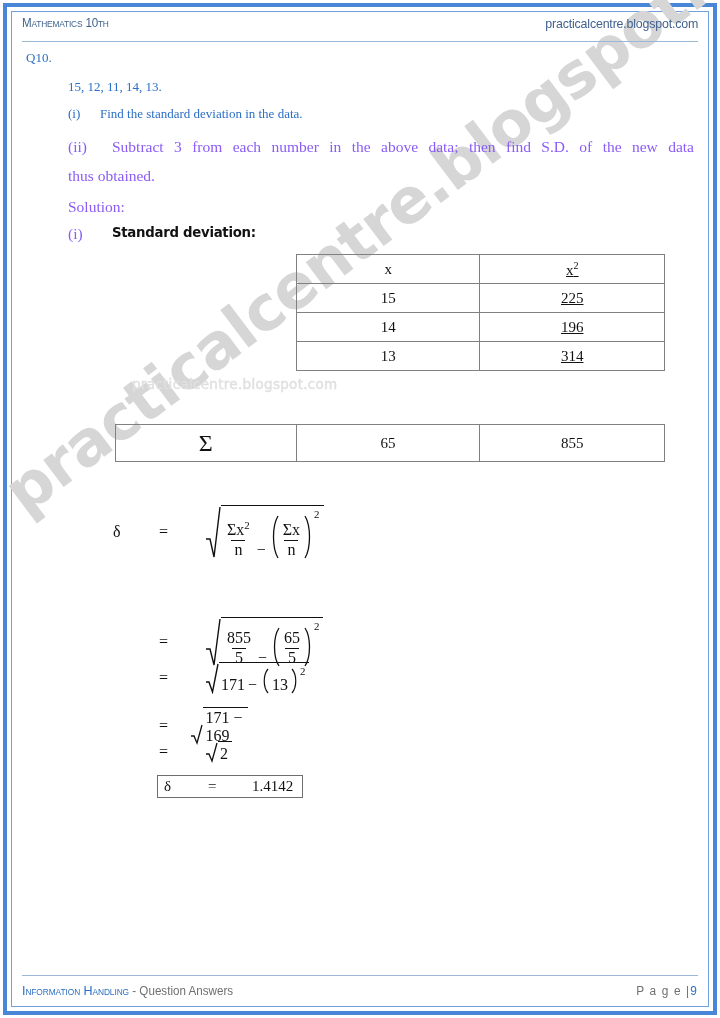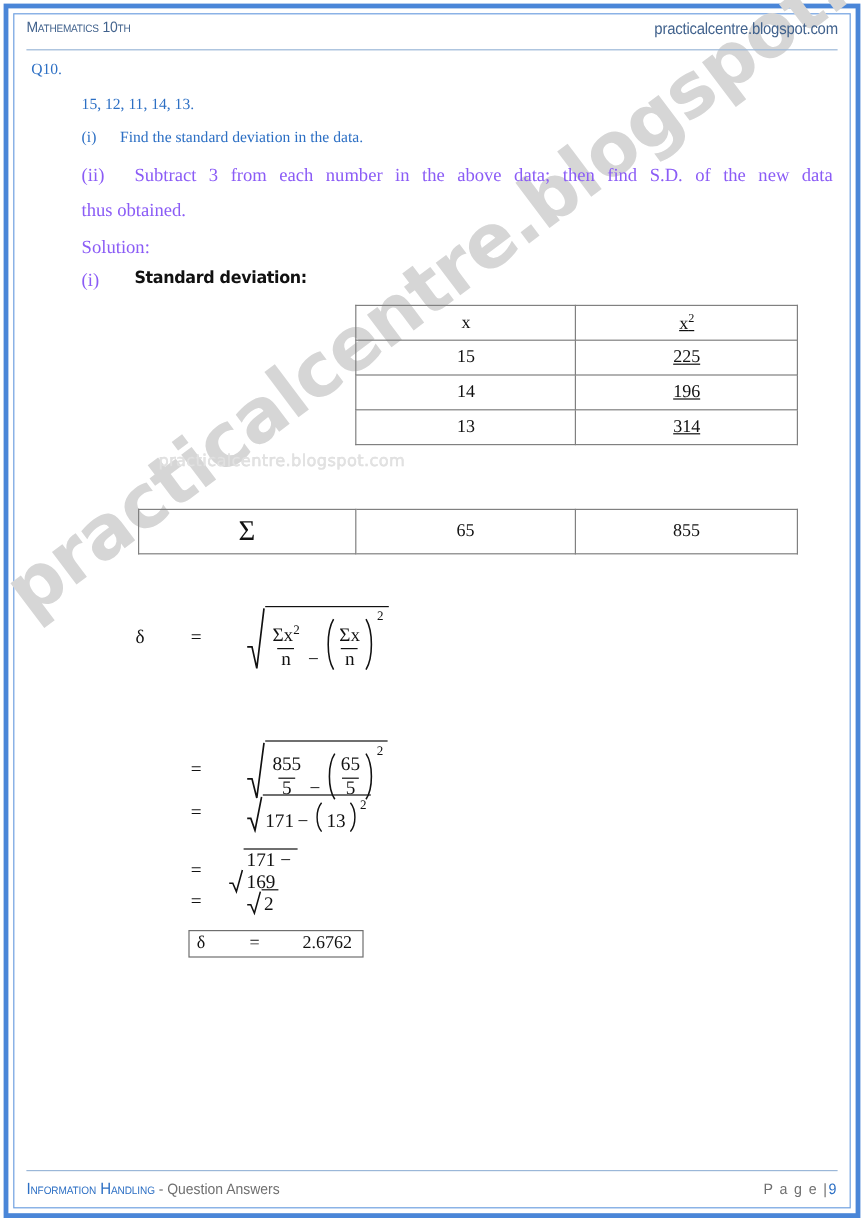--- a/index.html
+++ b/index.html
@@ -474,21 +474,21 @@
             </svg>
         </span>
         <span class="rad-body">2</span>
       </span>
     </div>
   </div>
 
   <div id="result-box">
     <span class="rb-sym">δ</span>
     <span class="rb-eq">=</span>
-    <span class="rb-val">2.6762</span>
+    <span class="rb-val">1.4142</span>
   </div>
 
   <div id="footer">
     <div class="ft-left">
       <span class="ft-chapter">Information Handling</span><span class="ft-sub"> - Question Answers</span>
     </div>
     <div class="ft-right">
       <span>P a g e |</span><span class="ft-pagenum">9</span>
     </div>
   </div>

